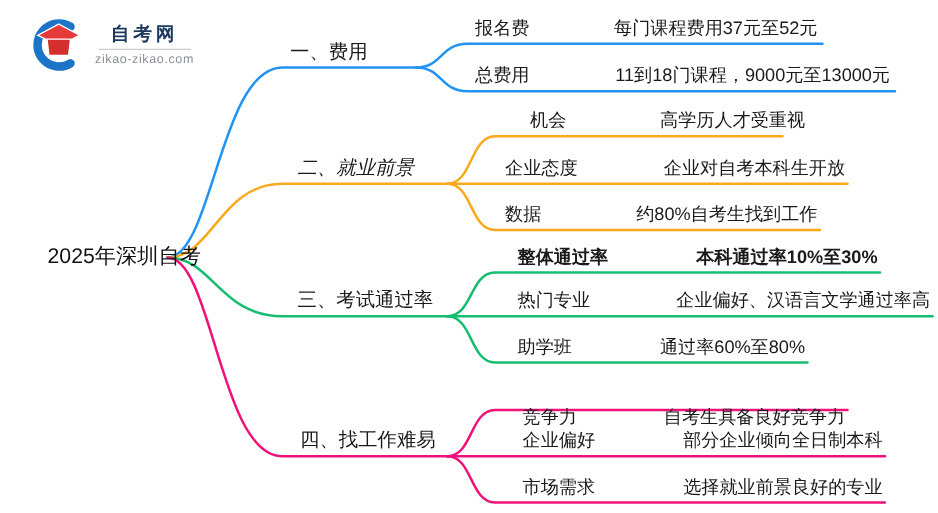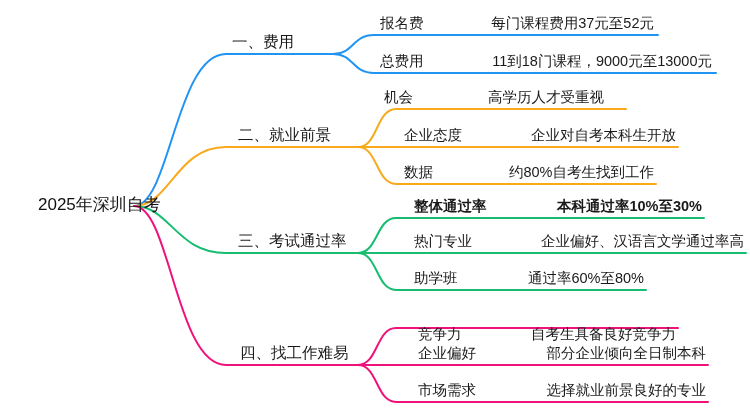--- a/index.html
+++ b/index.html
@@ -54,38 +54,50 @@
     <path class="st-green" d="M358,253 C378,253 376,218 396,218 H704"></path>
     <path class="st-green" d="M358,253 H746"></path>
     <path class="st-green" d="M358,253 C378,253 376,290 396,290 H646"></path>
 
     <path class="st-pink" d="M134,206 C170,206 176,365 226,365 H358"></path>
     <path class="st-pink" d="M358,365 C378,365 376,328 396,328 H678"></path>
     <path class="st-pink" d="M358,365 H708"></path>
     <path class="st-pink" d="M358,365 C378,365 376,402 396,402 H708"></path>
   </svg>
 
+  <div class="logo">
+    <svg class="logo-icon" viewBox="0 0 44 44" aria-hidden="true">
+      <path d="M 31 8 A 16.5 16.5 0 1 0 31 36" fill="none" stroke="#1b74c5" stroke-width="6.5" stroke-linecap="round"></path>
+      <polygon points="22,6 38,14.5 22,23 6,14.5" fill="#e6393a" stroke="#ffffff" stroke-width="1"></polygon>
+      <polygon points="13,17.5 31,17.5 29.5,30 14.5,30" fill="#d32f2f" stroke="#ffffff" stroke-width="1"></polygon>
+    </svg>
+    <div class="logo-text">
+      <span class="logo-title">自考网</span>
+      <span class="logo-divider"></span>
+      <span class="logo-domain">zikao-zikao.com</span>
+    </div>
+  </div>
 
   <div class="root-label" style="left:14px;top:194px;margin-left:24px;">2025年深圳自考</div>
 
   <div class="branch-label" style="left:232px;top:31px;">一、费用</div>
-  <div class="branch-label" style="left:238px;top:124px;">二、就业前景</div>
+  <div class="branch-label" style="left:238px;top:124px;font-style:italic;">二、就业前景</div>
   <div class="branch-label" style="left:238px;top:230px;">三、考试通过率</div>
   <div class="branch-label" style="left:240px;top:342px;">四、找工作难易</div>
 
   <div class="child-row" style="left:380px;top:13px;width:274px;">
     <span class="child-key">报名费</span>
     <span class="child-value">每门课程费用37元至52元</span>
   </div>
   <div class="child-row" style="left:380px;top:51px;width:332px;">
     <span class="child-key">总费用</span>
     <span class="child-value">11到18门课程，9000元至13000元</span>
   </div>
 
-  <div class="child-row" style="left:384px;top:87px;width:220px;">
+  <div class="child-row" style="left:424px;top:87px;width:220px;">
     <span class="child-key">机会</span>
     <span class="child-value">高学历人才受重视</span>
   </div>
   <div class="child-row" style="left:404px;top:125px;width:272px;">
     <span class="child-key">企业态度</span>
     <span class="child-value">企业对自考本科生开放</span>
   </div>
   <div class="child-row" style="left:404px;top:162px;width:250px;">
     <span class="child-key">数据</span>
     <span class="child-value">约80%自考生找到工作</span>

